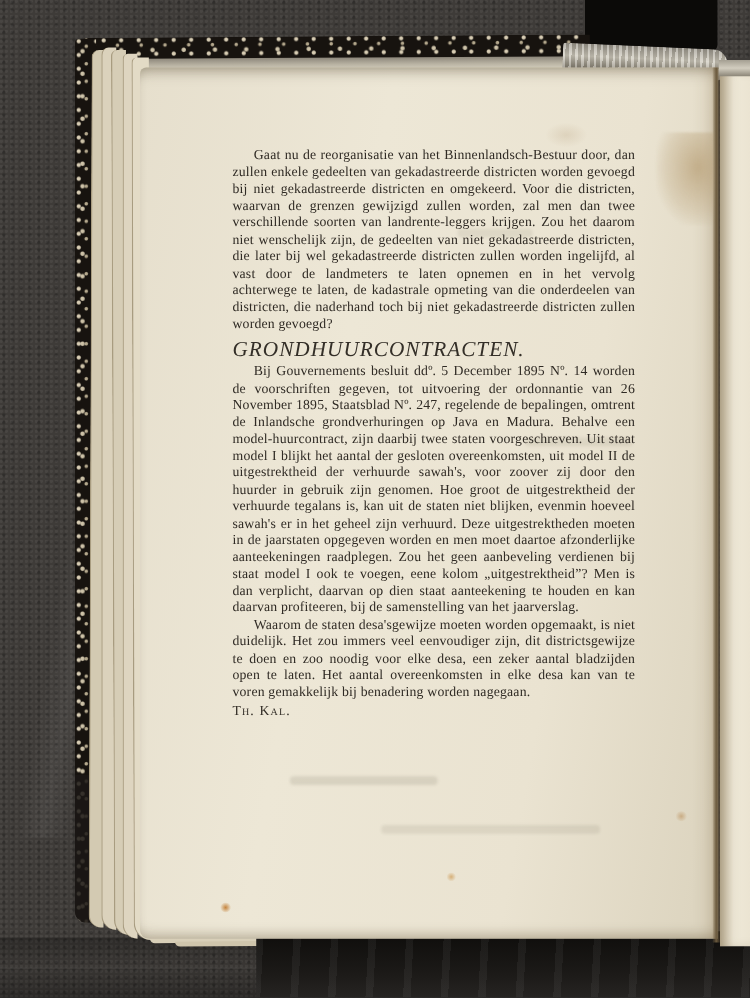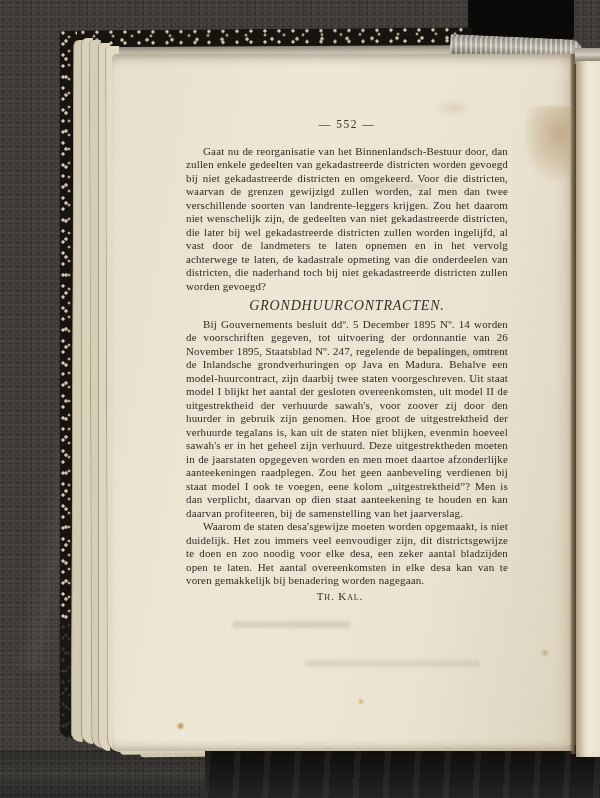--- a/index.html
+++ b/index.html
@@ -105,23 +105,23 @@
   .ghost-3 { left:420px; top:350px; width:86px; height:7px; opacity:.75; }
   .ghost-4 { left:366px; top:183px; width:60px; height:7px; opacity:.7; }
 
   
   .text-block { left:186px; top:118px; width:322px;
     color:#2f2a24; font-size:11px; line-height:13.5px;
     text-align: justify; letter-spacing: 0.15px; }
   .page-number { text-align:center; margin-bottom:13px; font-size:11.5px;
     letter-spacing:1.5px; color:#3a352d; }
   .text-block p { margin:0; text-indent:17px; hyphens:auto; -webkit-hyphens:auto; }
-  .section-heading { text-align:center; font-style:italic; margin:6px 0 5px;
-    letter-spacing:0.8px; font-size:14px; color:#342f28; }
-  .signature { text-align:center; padding-right:14px; margin-top:2px;
+  .section-heading { text-align:left; font-style:italic; margin:6px 0 5px;
+    letter-spacing:0.8px; font-size:17px; color:#342f28; }
+  .signature { text-align:left; padding-right:14px; margin-top:2px;
     font-variant: small-caps; letter-spacing:0.9px; color:#332e27; }
 </style>
 </head>
 <body>
 
 <div id="stage">
 
   <div class="abs fold-1"></div>
   <div class="abs fold-2"></div>
   <div class="abs backdrop-bottom"></div>
@@ -152,21 +152,20 @@
   <div class="abs stain-foxing"></div>
   <div class="abs dot-1"></div>
   <div class="abs dot-2"></div>
   <div class="abs dot-3"></div>
   <div class="abs ghost ghost-1"></div>
   <div class="abs ghost ghost-2"></div>
   <div class="abs ghost ghost-3"></div>
   <div class="abs ghost ghost-4"></div>
 
   <div class="abs text-block">
-    <div class="page-number">— 552 —</div>
     <p>Gaat nu de reorganisatie van het Binnenlandsch-Bestuur door, dan zullen enkele gedeelten van gekadastreerde districten worden gevoegd bij niet gekadastreerde districten en omgekeerd. Voor die districten, waarvan de grenzen gewijzigd zullen worden, zal men dan twee verschillende soorten van landrente-leggers krijgen. Zou het daarom niet wenschelijk zijn, de gedeelten van niet gekadastreerde districten, die later bij wel gekadastreerde districten zullen worden ingelijfd, al vast door de landmeters te laten opnemen en in het vervolg achterwege te laten, de kadastrale opmeting van die onderdeelen van districten, die naderhand toch bij niet gekadastreerde districten zullen worden gevoegd?</p>
     <div class="section-heading">GRONDHUURCONTRACTEN.</div>
     <p>Bij Gouvernements besluit ddº. 5 December 1895 Nº. 14 worden de voorschriften gegeven, tot uitvoering der ordonnantie van 26 November 1895, Staatsblad Nº. 247, regelende de bepalingen, omtrent de Inlandsche grondverhuringen op Java en Madura. Behalve een model-huurcontract, zijn daarbij twee staten voorgeschreven. Uit staat model I blijkt het aantal der gesloten overeenkomsten, uit model II de uitgestrektheid der verhuurde sawah's, voor zoover zij door den huurder in gebruik zijn genomen. Hoe groot de uitgestrektheid der verhuurde tegalans is, kan uit de staten niet blijken, evenmin hoeveel sawah's er in het geheel zijn verhuurd. Deze uitgestrektheden moeten in de jaarstaten opgegeven worden en men moet daartoe afzonderlijke aanteekeningen raadplegen. Zou het geen aanbeveling verdienen bij staat model I ook te voegen, eene kolom „uitgestrektheid”? Men is dan verplicht, daarvan op dien staat aanteekening te houden en kan daarvan profiteeren, bij de samenstelling van het jaarverslag.</p>
     <p>Waarom de staten desa'sgewijze moeten worden opgemaakt, is niet duidelijk. Het zou immers veel eenvoudiger zijn, dit districtsgewijze te doen en zoo noodig voor elke desa, een zeker aantal bladzijden open te laten. Het aantal overeenkomsten in elke desa kan van te voren gemakkelijk bij benadering worden nagegaan.</p>
     <div class="signature">Th. Kal.</div>
   </div>
 
 </div>
 
 </body></html>

